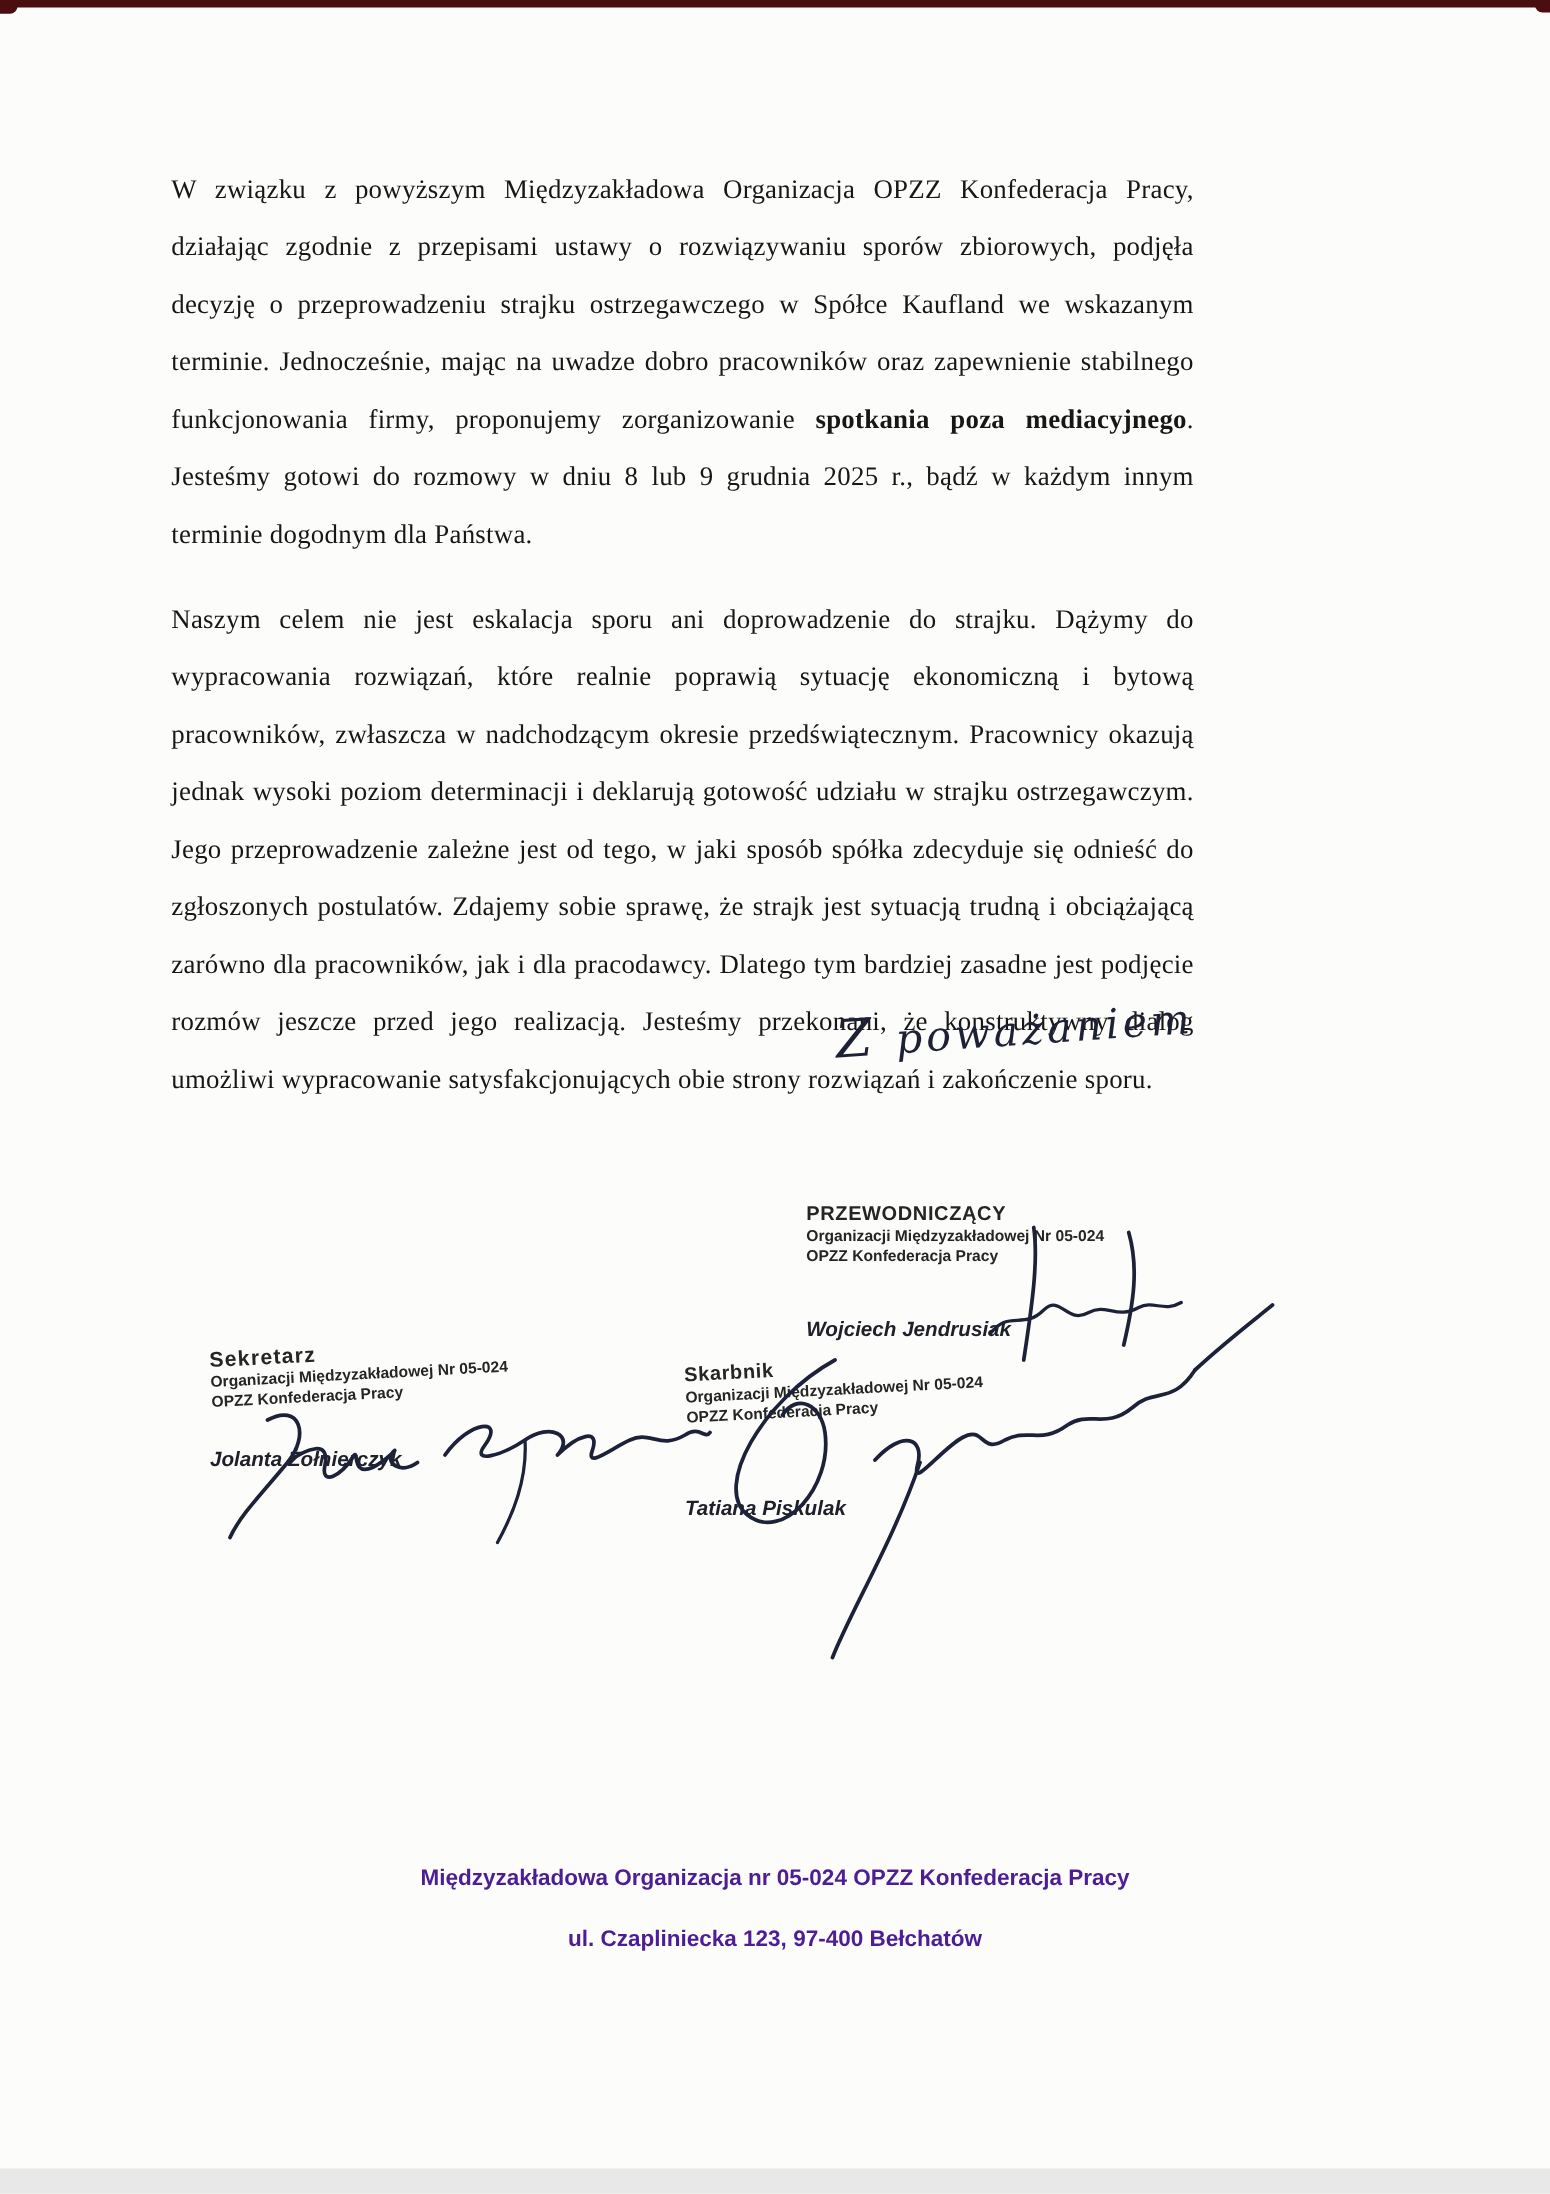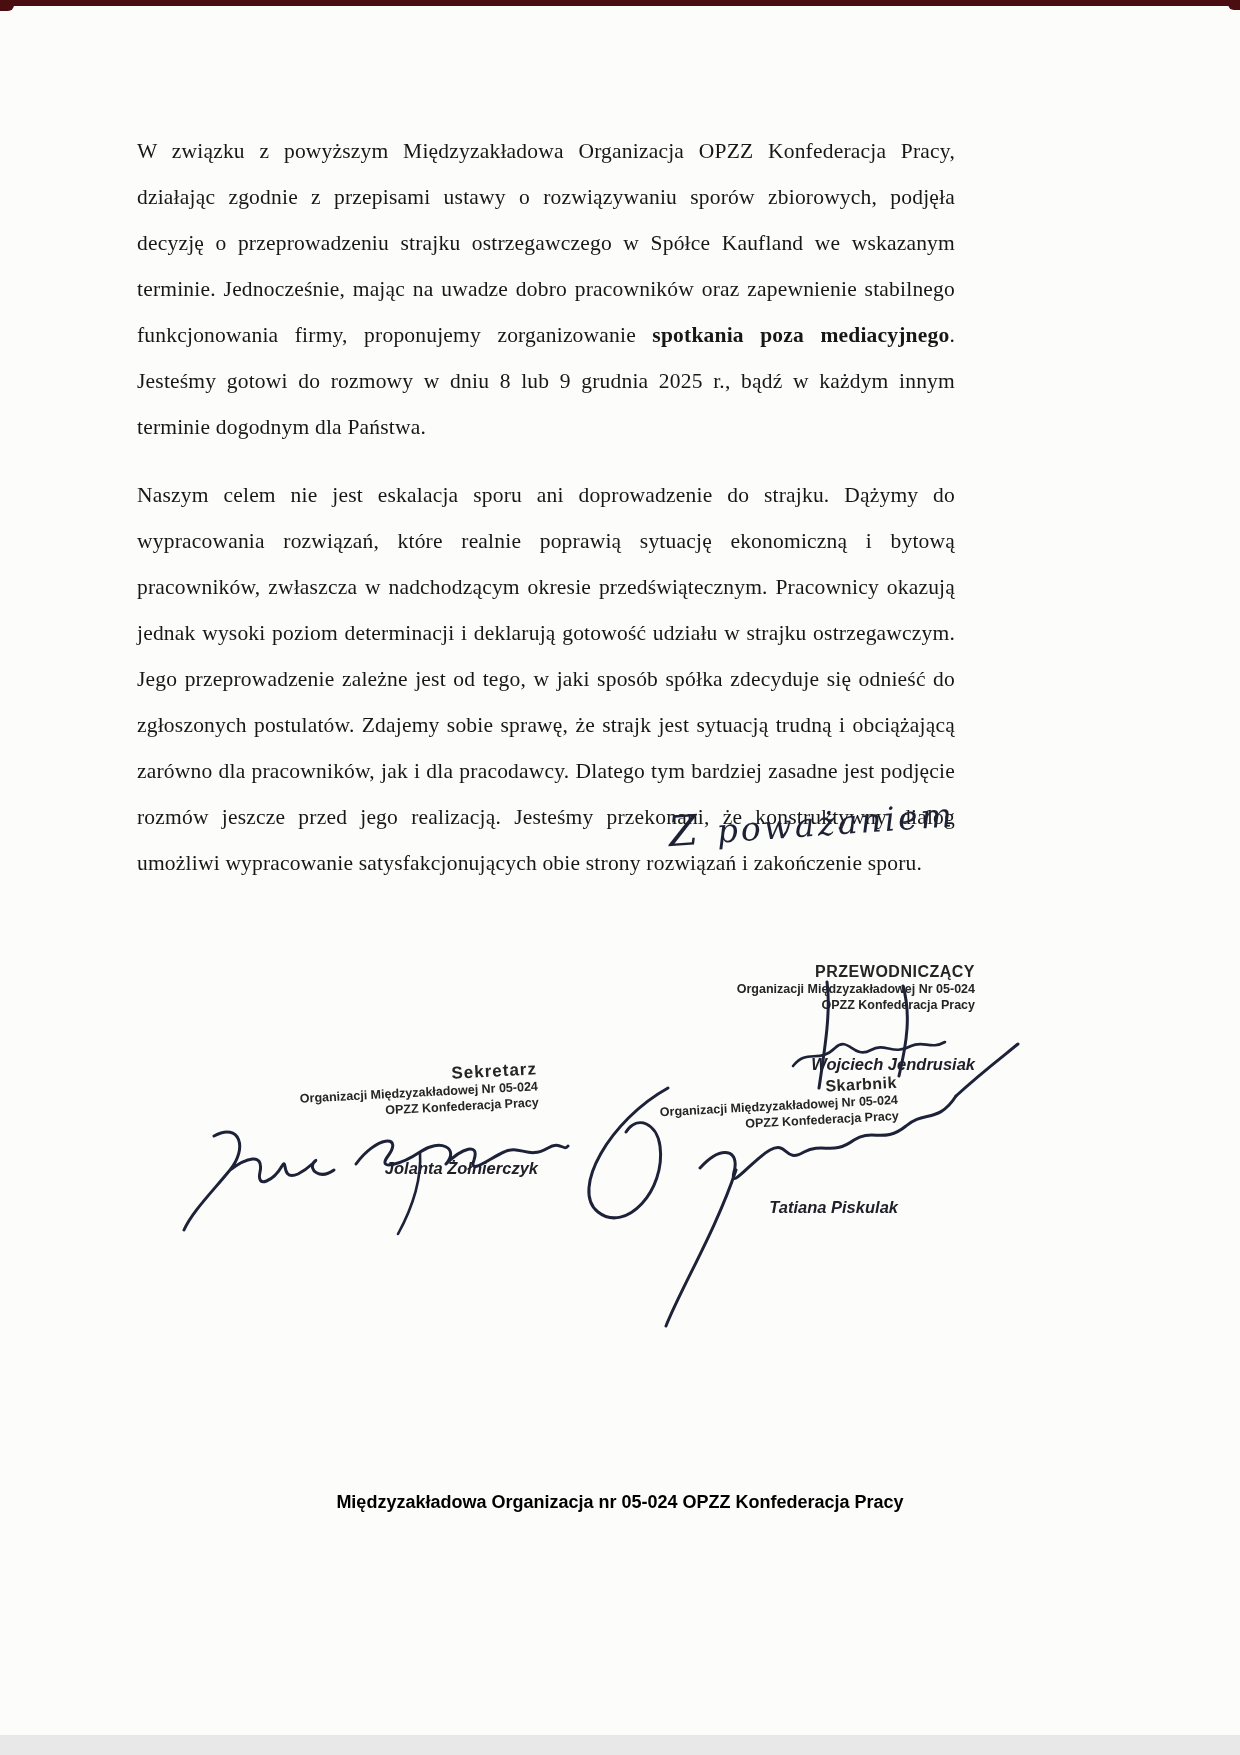--- a/index.html
+++ b/index.html
@@ -36,21 +36,21 @@
     font-family:"DejaVu Serif", serif;
     font-style:italic;
     font-size:33px;
     letter-spacing:3px;
     color:#1d2133;
     transform:rotate(-4deg);
     white-space:nowrap;
   }
   .handwritten-closing .z{font-size:42px;margin-right:16px;}
 
-  .sig-block{position:absolute;text-align:right;}
+  .sig-block{position:absolute;text-align:left;}
   .stamp{
     font-family:"Liberation Sans", sans-serif;
     color:#252525;
     line-height:1.25;
   }
   .stamp .title{font-weight:bold;font-size:16px;letter-spacing:.5px;}
   .stamp .org1{font-size:12.5px;font-weight:bold;}
   .stamp .org2{font-size:12.5px;font-weight:bold;}
   .printed-name{
     font-family:"Liberation Sans", sans-serif;
@@ -68,21 +68,21 @@
   .treasurer-block .stamp{transform:rotate(-3deg);}
   .treasurer-block .printed-name{margin-top:65px;}
 
   .scribble{position:absolute;pointer-events:none;}
   .scribble path{fill:none;stroke:#1d2238;stroke-linecap:round;stroke-linejoin:round;}
 
   .footer{
     position:absolute;left:0;top:1492px;width:1240px;
     text-align:center;
     font-family:"Liberation Sans", sans-serif;
-    font-weight:bold;color:#000000;
+    font-weight:bold;color:#4c1d95;
   }
   .footer .f1{font-size:18px;}
   .footer .f2{font-size:18px;margin-top:28px;}
 </style>
 </head>
 <body>
 
 <div class="page">
 
   <div class="edge-top"></div>
@@ -134,15 +134,16 @@
   </div>
   <svg class="scribble" style="left:540px;top:1040px;" width="520" height="290" viewBox="0 0 520 290">
     <path stroke-width="3" d="M128,48 C70,80 30,150 58,172 C86,194 126,150 120,106 C117,84 98,74 86,92"></path>
     <path stroke-width="3" d="M196,130 C176,190 140,250 126,286"></path>
     <path stroke-width="3" d="M160,128 C182,104 200,110 194,132 C189,152 212,120 230,110 C248,100 244,124 264,112 C284,102 292,116 314,100 C332,88 344,104 366,86 C384,70 398,84 416,56"></path>
     <path stroke-width="3" d="M416,56 C442,32 466,14 478,4"></path>
   </svg>
 
   <div class="footer">
     <div class="f1">Międzyzakładowa Organizacja nr 05-024 OPZZ Konfederacja Pracy</div>
+    <div class="f2">ul. Czapliniecka 123, 97-400 Bełchatów</div>
   </div>
 
 </div>
 
 </body></html>

